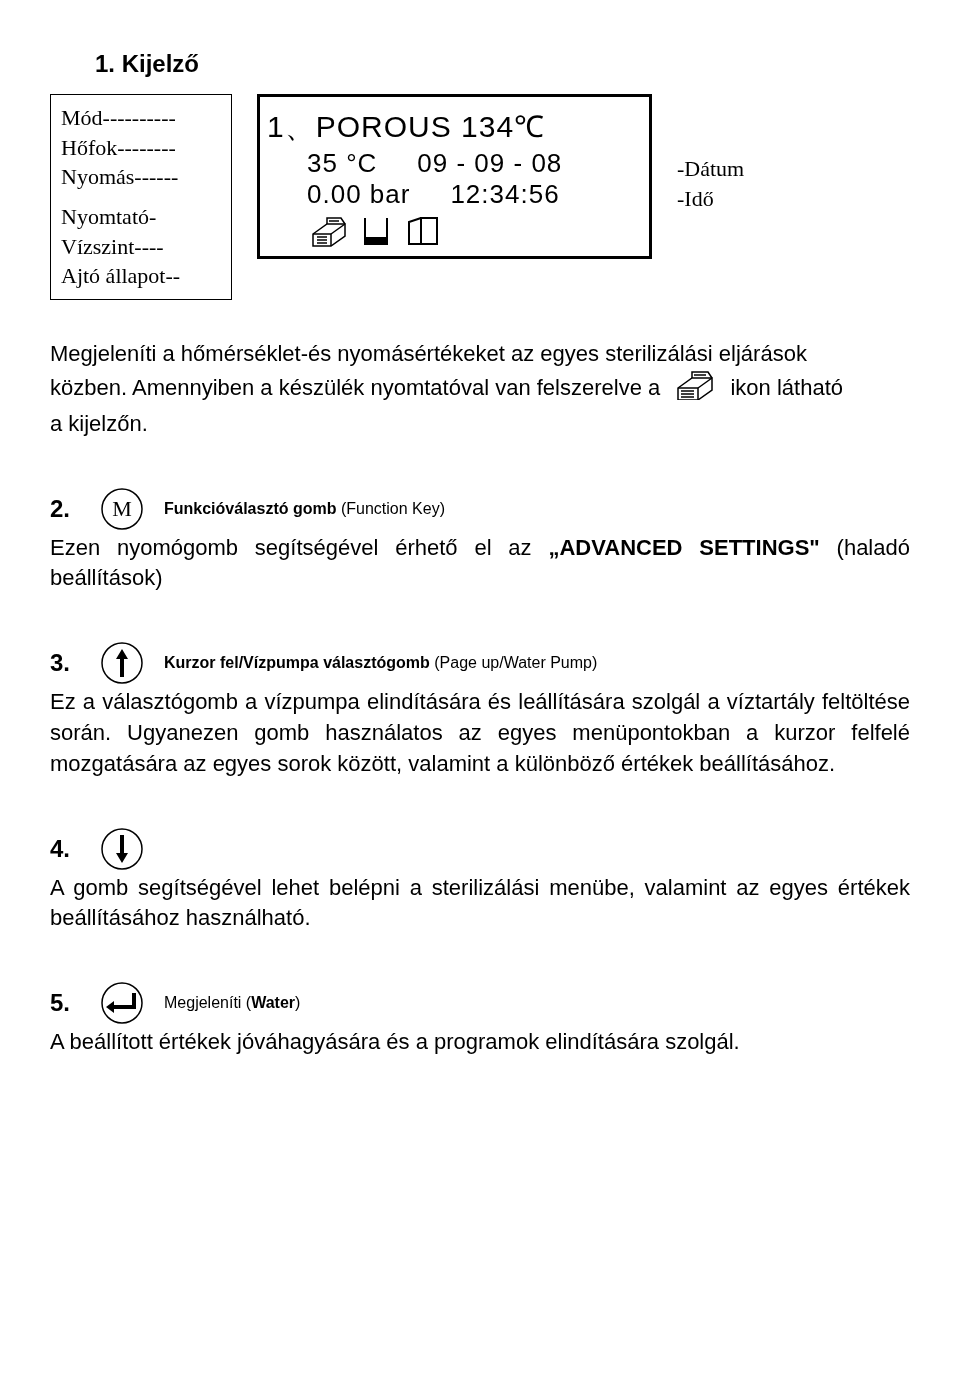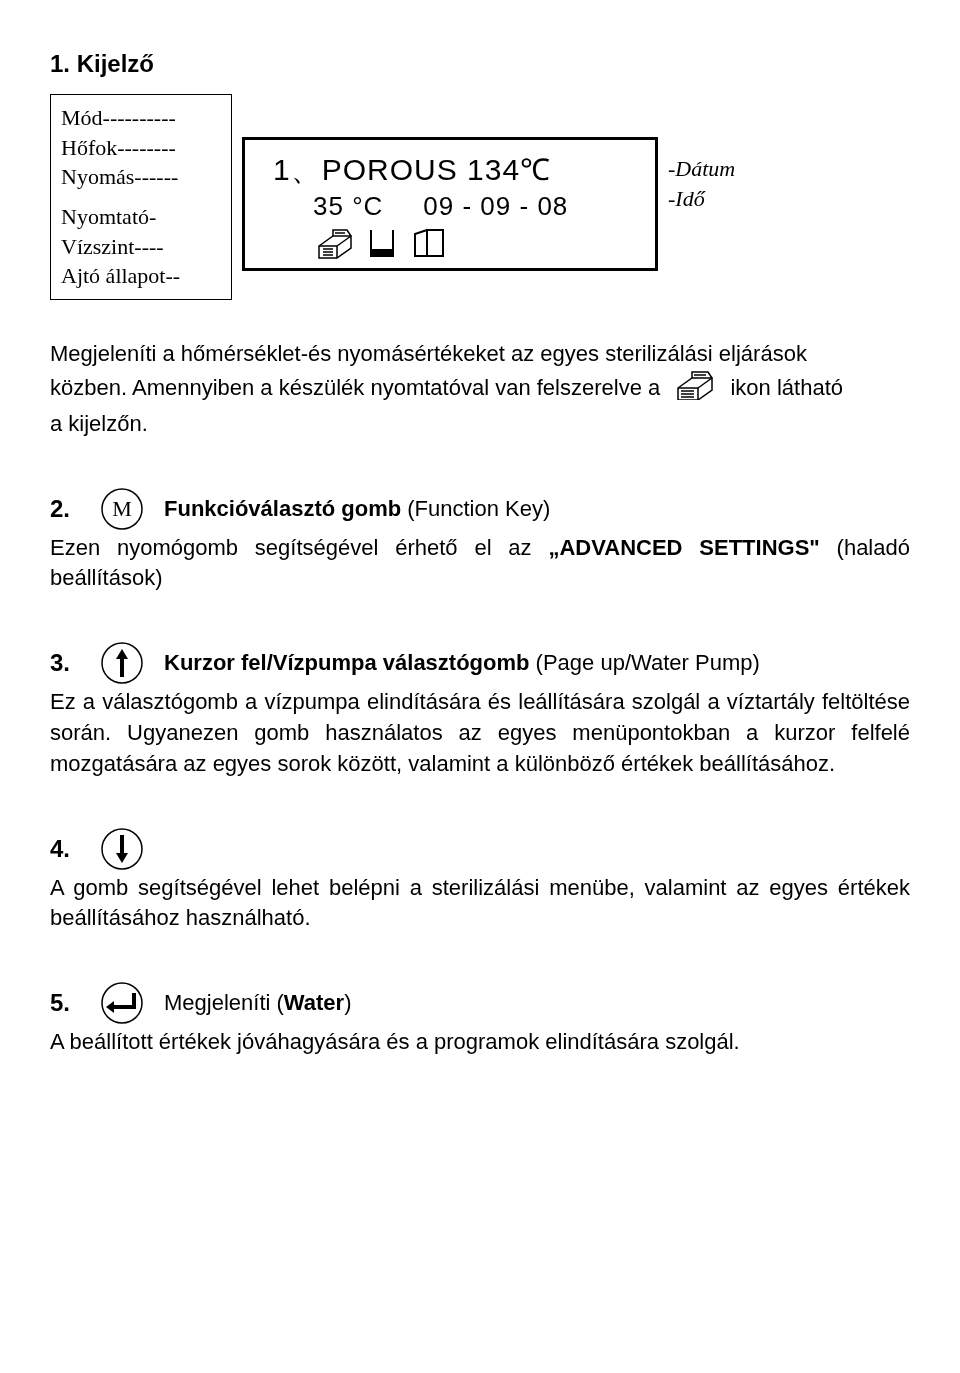--- a/index.html
+++ b/index.html
@@ -8,40 +8,40 @@
     color: #000;
     background: #fff;
     margin: 0;
     padding: 50px 50px 60px 50px;
     width: 860px;
   }
   .heading {
     font-weight: bold;
     font-size: 24px;
     margin-bottom: 16px;
+    margin-left: 45px;
   }
   .top-row {
     display: flex;
     align-items: flex-start;
-    gap: 10px;
+    gap: 25px;
   }
   .left-labels {
     font-family: "Times New Roman", serif;
     font-size: 22px;
     line-height: 1.35;
     border: 1px solid #000;
     padding: 8px 10px 8px 10px;
     width: 160px;
   }
   .display-box {
     border: 3px solid #000;
-    padding: 8px 12px 8px 28px;
+    padding: 8px 12px 8px 7px;
     width: 370px;
     font-family: Arial, sans-serif;
-    margin-top: 43px;
   }
   .display-line1 {
     font-size: 30px;
     letter-spacing: 1px;
   }
   .display-line2, .display-line3 {
     font-size: 26px;
     letter-spacing: 1px;
     display: flex;
     gap: 40px;
@@ -53,21 +53,20 @@
     gap: 10px;
     padding-left: 40px;
     margin-top: 4px;
   }
   .icon-row svg { display: block; }
   .right-labels {
     font-family: "Times New Roman", serif;
     font-size: 22px;
     line-height: 1.35;
     margin-top: 60px;
-    font-style: italic;
   }
   .para {
     margin-top: 39px;
     text-align: justify;
     line-height: 1.4;
   }
   .para-tight {
     text-align: justify;
     line-height: 1.4;
   }
@@ -76,21 +75,21 @@
     align-items: center;
     gap: 18px;
     margin-top: 45px;
   }
   .section-num {
     font-weight: bold;
     font-size: 24px;
     min-width: 30px;
   }
   .section-title {
-    font-size: 22px;
+    font-size: 16px;
   }
   .icon-circle {
     width: 48px;
     height: 48px;
   }
   .inline-icon {
     display: inline-block;
     vertical-align: middle;
     margin: 0 6px;
   }
@@ -110,20 +109,24 @@
     <div>Nyomtató-</div>
     <div>Vízszint----</div>
     <div>Ajtó állapot--</div>
   </div>
 
   <div class="display-box">
     <div class="display-line1">1、POROUS 134℃</div>
     <div class="display-line2">
       <span>35 °C</span>
       <span>09 - 09 - 08</span>
+    </div>
+    <div class="display-line3">
+      <span>0.00 bar</span>
+      <span>12:34:56</span>
     </div>
     <div class="icon-row">
       <span>
         <svg width="42" height="34" viewBox="0 0 42 34">
           <g stroke="#000" stroke-width="1.5" fill="none">
             <path d="M6 20 L20 10 L38 10 L38 22 L24 32 L6 32 Z"></path>
             <path d="M6 20 L24 20 L24 32"></path>
             <path d="M24 20 L38 10"></path>
             <path d="M10 23 L20 23 M10 26 L20 26 M10 29 L20 29"></path>
             <path d="M20 10 L20 4 L34 4 L38 10"></path>

